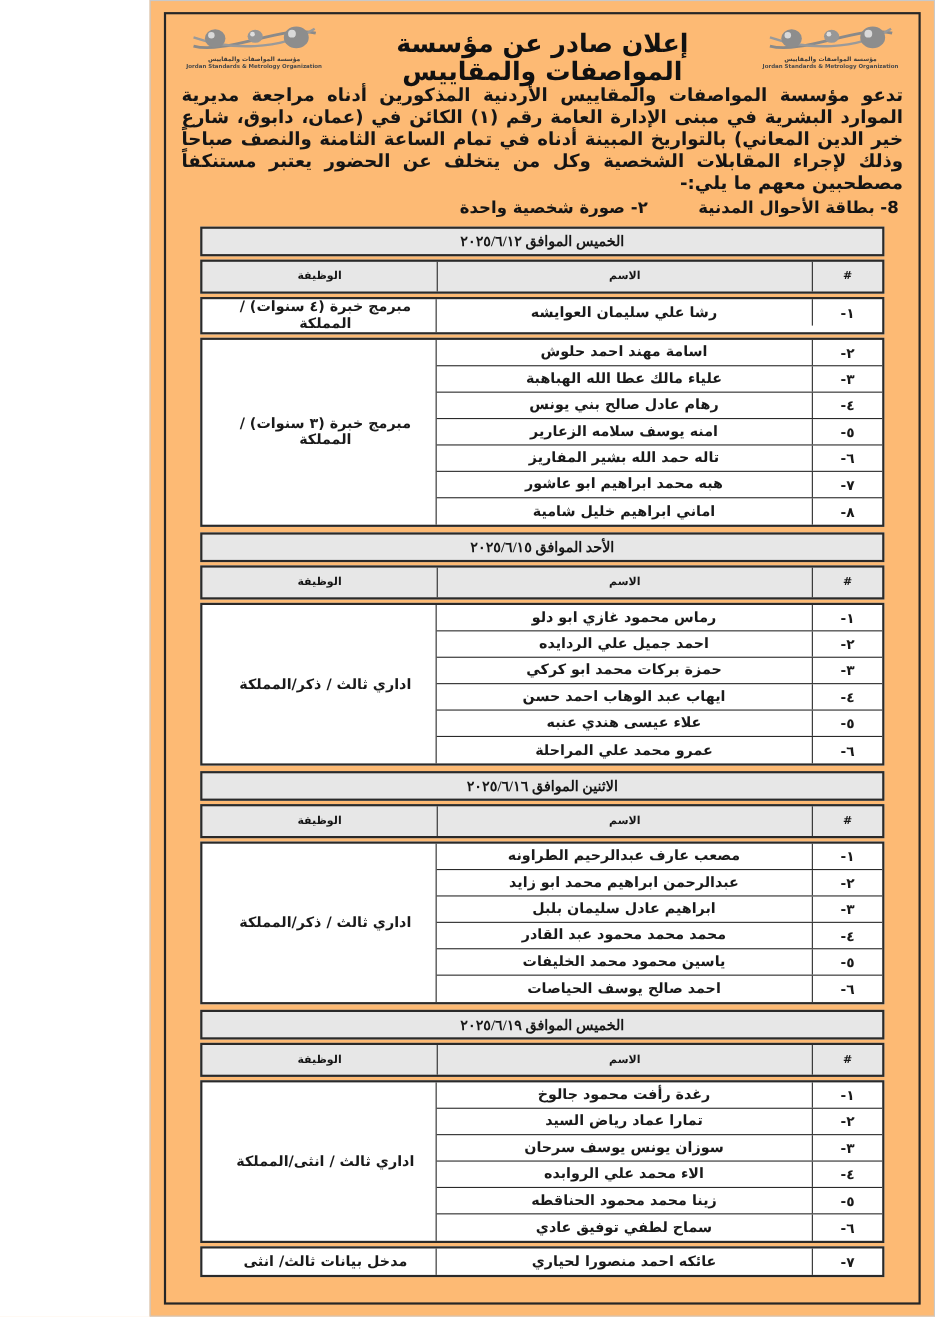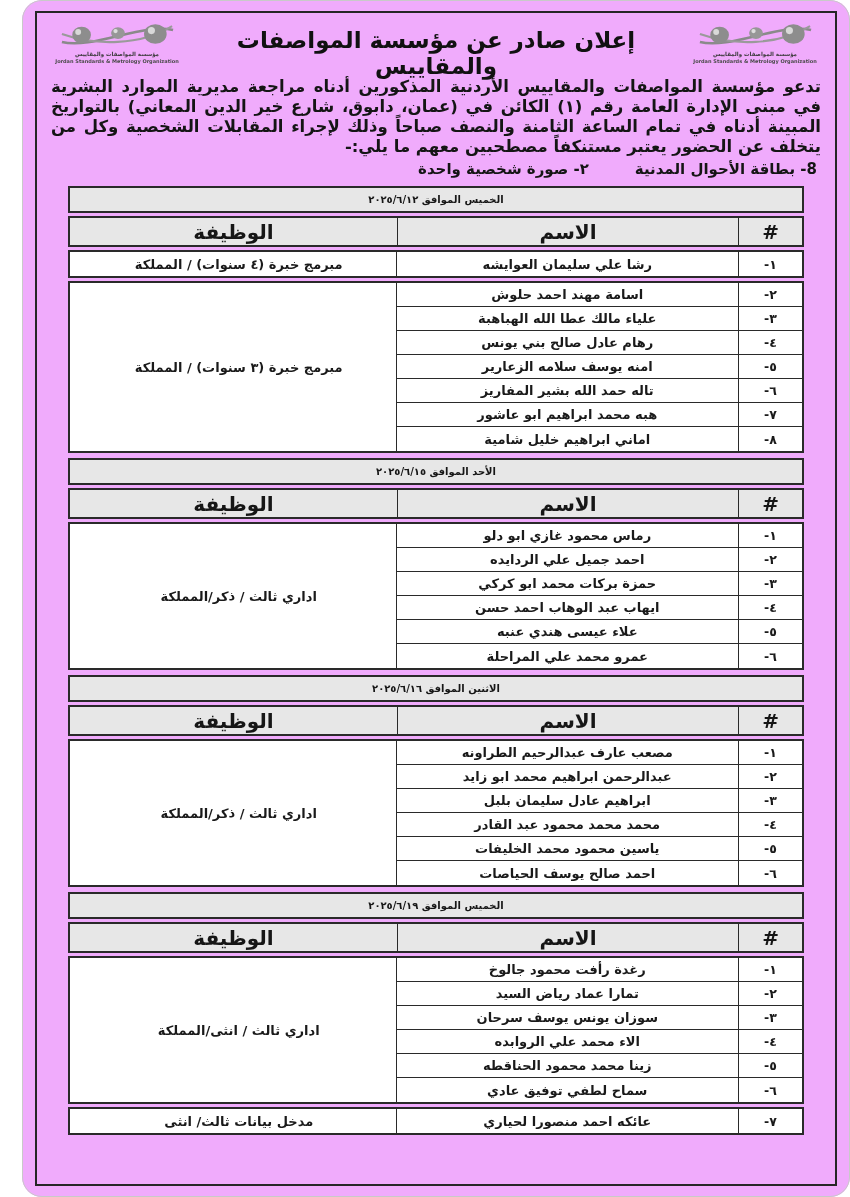--- a/index.html
+++ b/index.html
@@ -1,20 +1,20 @@
 <!DOCTYPE html>
 <html lang="ar" dir="rtl"><head>
 <meta charset="utf-8">
 <style>
   html,body{margin:0;padding:0;background:#ffffff;}
   .page{
-    width:828px;height:1197px;box-sizing:border-box;
-    background:#f0abfc;position:relative;overflow:hidden;
+    width:714px;height:1197px;box-sizing:border-box;
+    background:#fdba74;position:relative;overflow:hidden;
     font-family:"DejaVu Sans",sans-serif;font-weight:700;color:#161616;
-    outline:1px solid #c9c9c9;outline-offset:-1px;border-radius:20px;
+    outline:1px solid #c9c9c9;outline-offset:-1px;
   }
   .page-border{
     position:absolute;top:11px;right:13px;left:13px;bottom:11px;
     border:2.5px solid #262626;box-sizing:border-box;
     padding:6px 10px;overflow:hidden;
   }
   
   .hdr{display:flex;align-items:flex-start;justify-content:space-between;height:50px;margin:2px 6px 0;}
   .logo{width:128px;display:flex;flex-direction:column;align-items:center;flex:0 0 auto;}
   .logo svg{display:block;}
@@ -28,25 +28,25 @@
   }
   .items{display:flex;gap:46px;margin:3px 8px 8px;font-size:15px;color:#151515;}
   
   .tables{padding:0 21px;}
   .section{margin-bottom:5px;}
   .bar{
     border:2px solid #2a2a2a;background:#e7e7e7;
     display:flex;align-items:center;justify-content:center;
     box-sizing:border-box;margin-bottom:3px;
   }
-  .date-bar{height:27px;font-size:10px;}
+  .date-bar{height:27px;font-size:13px;font-family:Liberation Serif, serif;}
   .head-row{height:31px;padding:0;}
   .head-row .hcell{
     display:flex;align-items:center;justify-content:center;height:100%;
-    box-sizing:border-box;font-size:20px;
+    box-sizing:border-box;font-size:10px;
   }
   .hcell.c-num{width:64px;border-left:1.5px solid #2a2a2a;}
   .hcell.c-name{width:341px;border-left:1.5px solid #2a2a2a;text-align:right;}
   .hcell.c-job{flex:1;}
   .head-row{justify-content:flex-start;}
   .group{
     border:2px solid #2a2a2a;background:#fff;display:flex;
     box-sizing:border-box;margin-bottom:3px;
   }
   .rows{width:406.5px;display:flex;flex-direction:column;border-left:1.5px solid #2a2a2a;box-sizing:border-box;}

